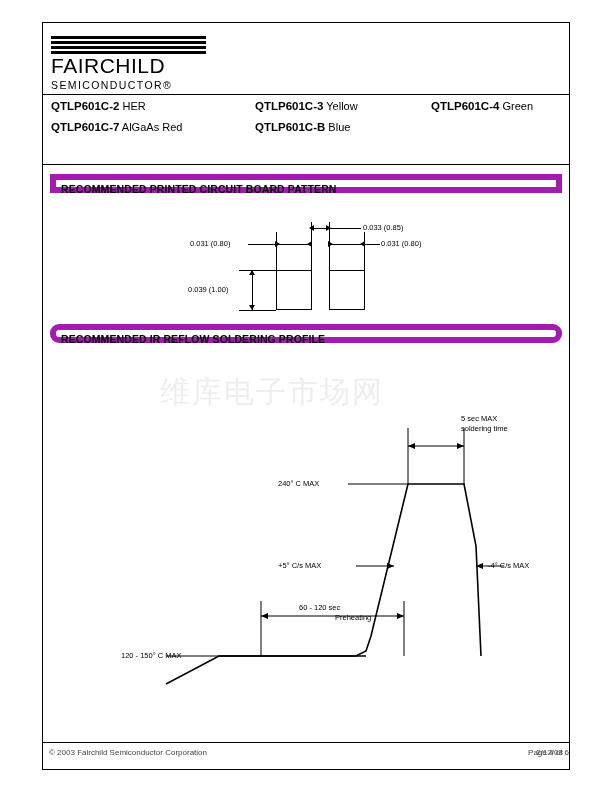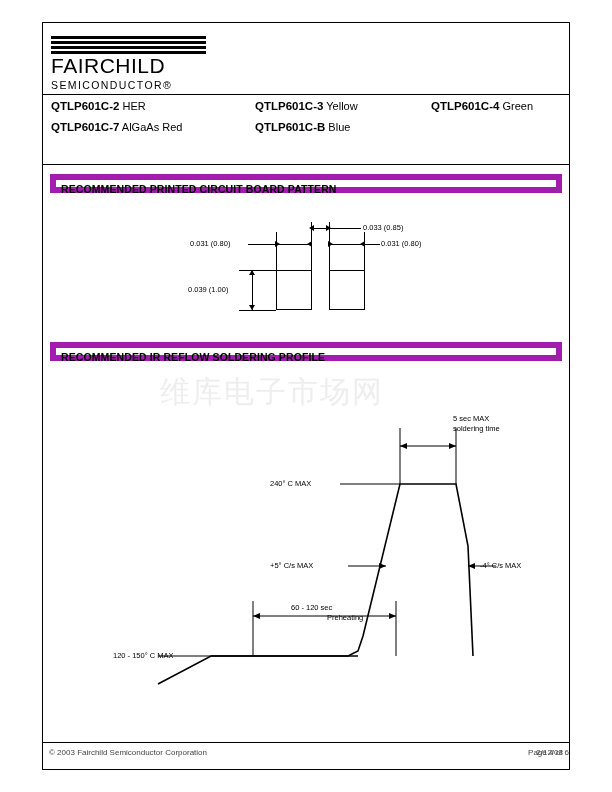--- a/index.html
+++ b/index.html
@@ -147,21 +147,21 @@
   }
   .sect span {
     position: absolute;
     left: 5px;
     top: 3px;
     font-size: 10.5px;
     font-weight: bold;
     letter-spacing: 0.1px;
   }
   .sect-pcb { top: 174px; }
-  .sect-reflow { top: 342px; }
+  .sect-reflow { top: 324px; border-radius: 9px; }
 
   
   .pcb {
     position: absolute;
     left: 43px;
     top: 200px;
     width: 526px;
     height: 135px;
   }
   .pad {
@@ -214,21 +214,21 @@
     font-size: 30px;
     color: #eeeeee;
     letter-spacing: 2px;
     font-family: "DejaVu Sans", sans-serif;
     user-select: none;
   }
 
   
   .reflow {
     position: absolute;
-    left: 48px;
+    left: 56px;
     top: 366px;
     width: 526px;
     height: 380px;
   }
   .reflow svg { display: block; }
   .rlabel {
     position: absolute;
     font-size: 7.5px;
     white-space: nowrap;
     line-height: 10px;

